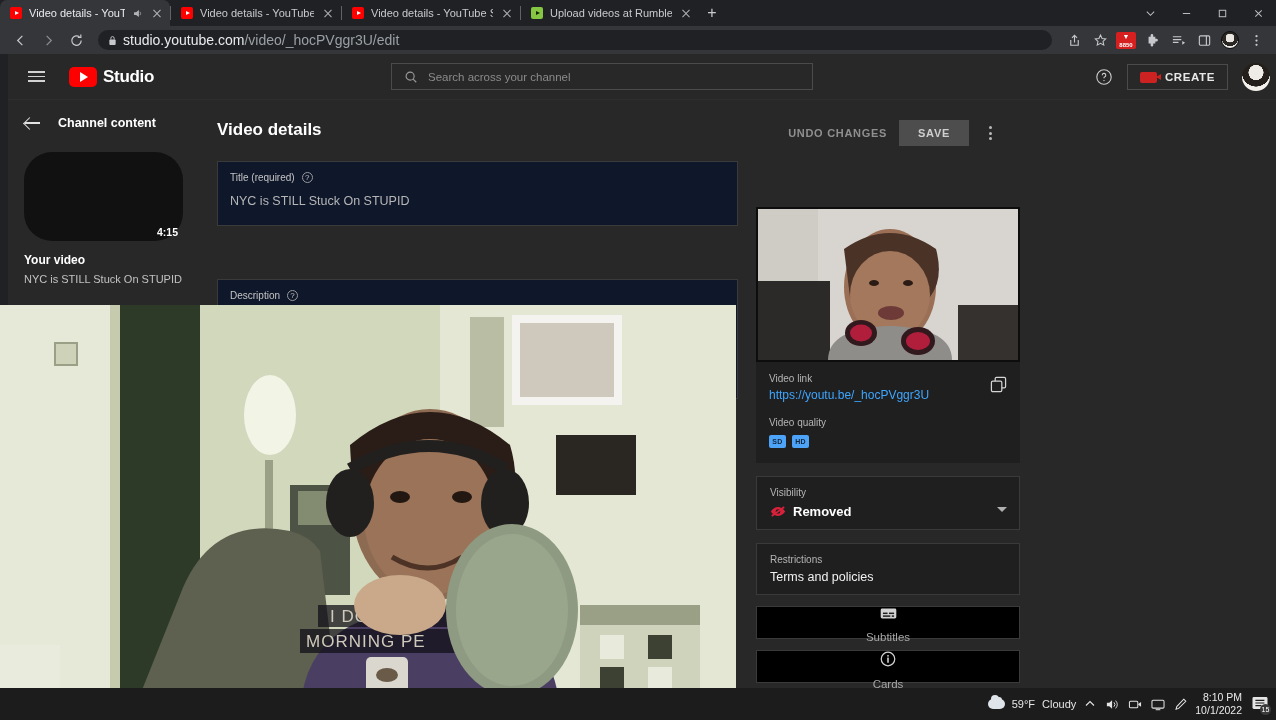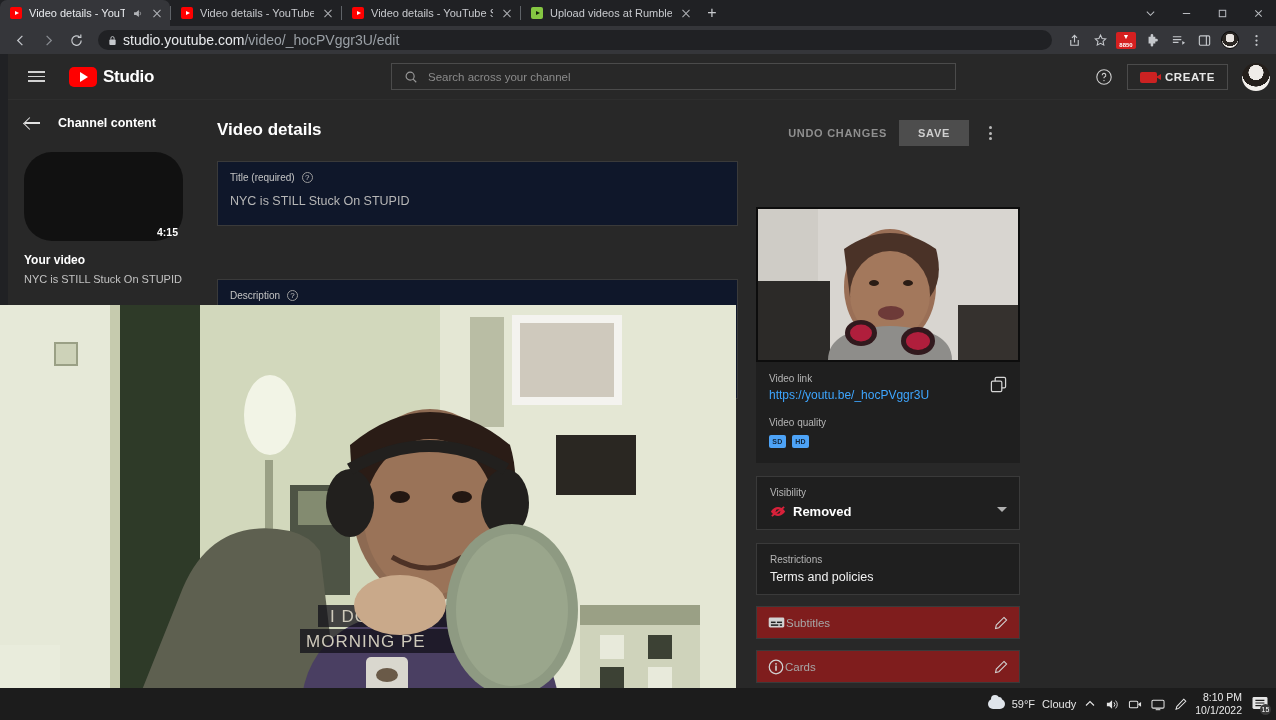--- a/index.html
+++ b/index.html
@@ -104,21 +104,21 @@
   }
   .yt-logo .play::after{
     content:"";width:0;height:0;border-left:8px solid #fff;
     border-top:5px solid transparent;border-bottom:5px solid transparent;margin-left:2px;
   }
   .yt-logo .word { font-size:17px; font-weight:bold; letter-spacing:-.3px; color:#fff; }
   .search-wrap {
     position:absolute; left:383px; top:64px;
   }
   .ytsearch {
-    width:565px; height:27px; border:1px solid #4b4b4b; background:#282828;
+    width:422px; height:27px; border:1px solid #4b4b4b; background:#282828;
     display:flex; align-items:center; gap:10px; padding:0 12px; font-size:11.5px; color:#8b8b8b;
   }
   .yt-right { position:absolute; right:14px; top:0; height:46px; display:flex; align-items:center; gap:14px; }
   .create-btn {
     display:flex;align-items:center;gap:8px; border:1px solid #4b4b4b;
     padding:6px 12px; font-size:11.5px; font-weight:bold; letter-spacing:.6px; color:#e8e8e8;
   }
   .cam {
     width:17px;height:11px;background:#cc2222;border-radius:2px;position:relative;
   }
@@ -199,22 +199,22 @@
     font-size:7px;font-weight:bold; display:flex;align-items:center;justify-content:center;
     letter-spacing:.3px;
   }
   .sect { margin-top:13px; background:#1f1f1f; border:1px solid #3a3a3a; padding:10px 13px; position:relative; }
   .vis-val { margin-top:6px; display:flex; align-items:center; gap:8px; font-size:13px; font-weight:bold; color:#fff; }
   .eye-off { width:15px;height:13px; }
   .caret { position:absolute; right:12px; top:30px; width:0;height:0;
     border-left:5px solid transparent;border-right:5px solid transparent;border-top:5px solid #b0b0b0; }
   .restr-val { margin-top:5px; font-size:12.5px; color:#f1f1f1; }
   .rowitem {
-    margin-top:11px; background:#7f1d1d; border:1px solid #3a3a3a; height:33px;
-    display:flex; align-items:center; padding:0 11px; gap:1px; position:relative;
+    margin-top:11px; background:#000000; border:1px solid #3a3a3a; height:33px;
+    display:flex; align-items:center; padding:0 11px; gap:11px; position:relative;flex-direction:column;
   }
   .rowitem .rl { font-size:11.5px; color:#a7a7a7; flex:1 1 auto; }
   .pencil { width:14px;height:14px; }
 
   
   .overlay {
     position:absolute; left:0; top:305px; width:736px; height:415px;
     overflow:hidden; background:#c9cfb2;
   }
   .ov-img { position:absolute; inset:0; }

